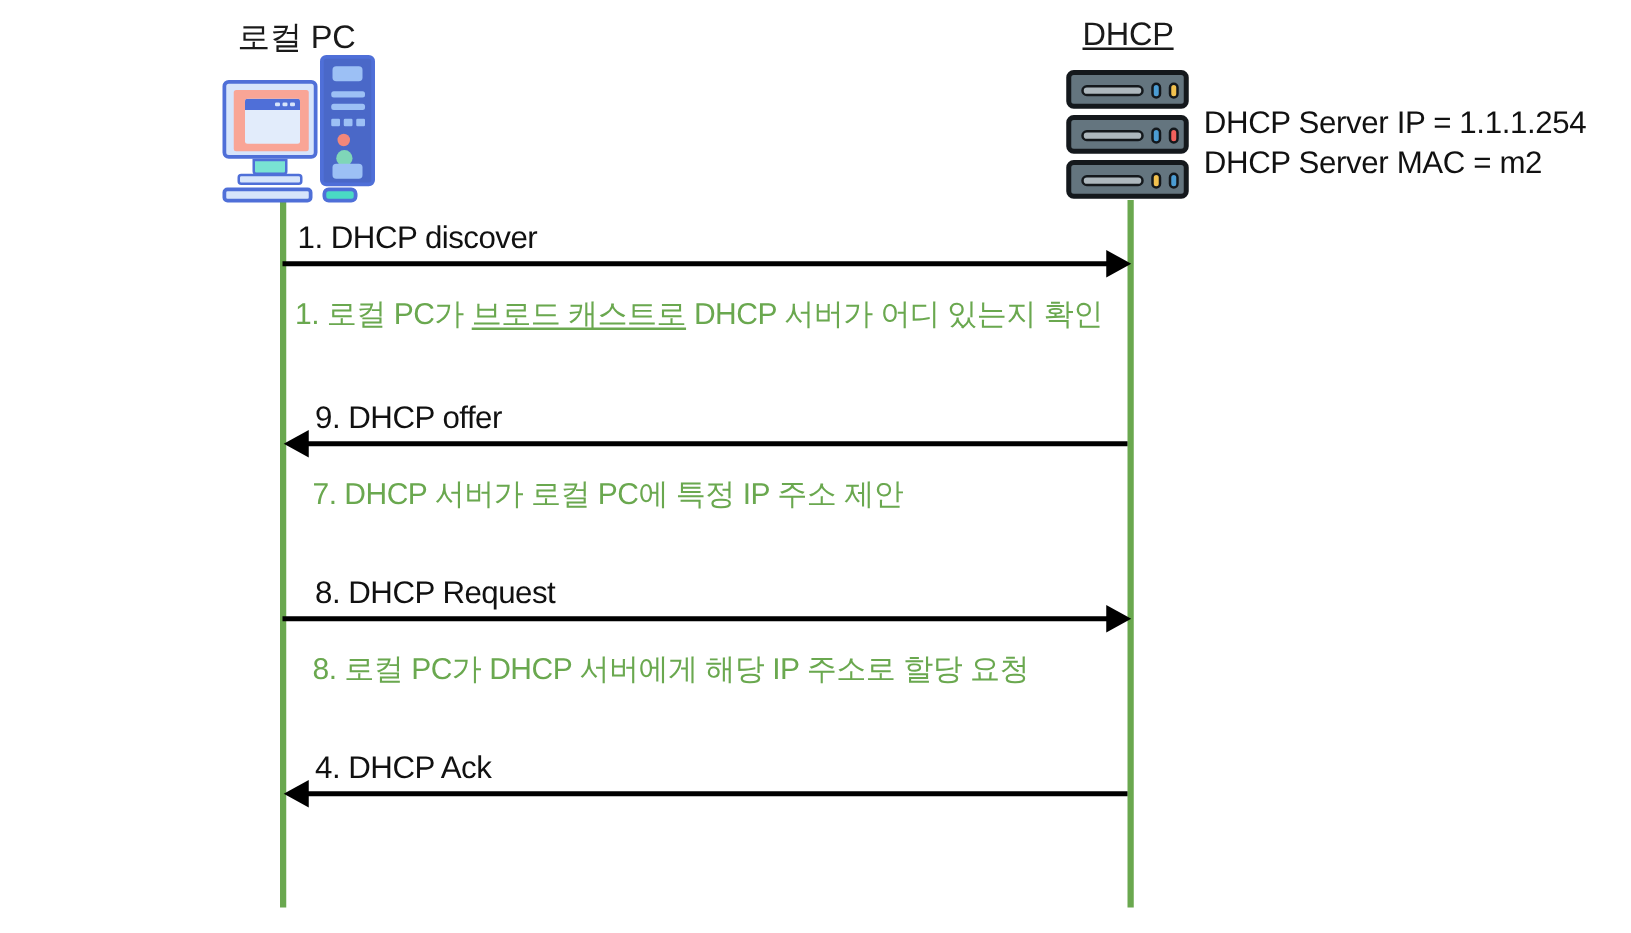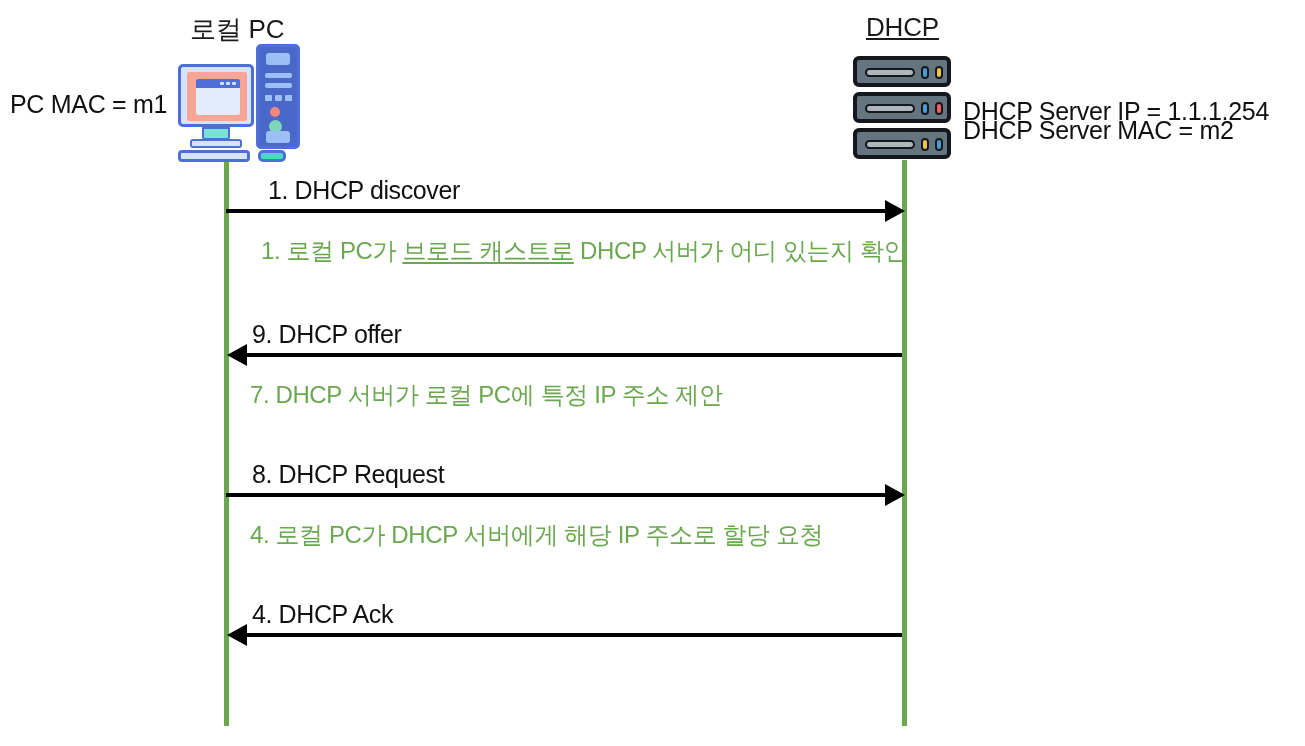--- a/index.html
+++ b/index.html
@@ -233,21 +233,20 @@
 </head>
 <body>
 
 <div id="canvas">
 
   <div class="lifeline" style="left:224px; top:160px; height:566px;"></div>
   <div class="lifeline" style="left:902px; top:160px; height:566px;"></div>
 
   <div class="actor-title" style="left:190px; top:12px;">로컬 PC</div>
 
-  <div class="side-note" style="left:10px; top:88px;">PC MAC = m1</div>
 
   <div class="pc-icon" style="left:178px; top:44px; width:122px; height:120px;">
     <div class="pc-tower">
       <div class="pc-tower-top"></div>
       <div class="pc-tower-slot" style="top:26px;"></div>
       <div class="pc-tower-slot" style="top:36px;"></div>
       <div class="pc-tower-sq" style="left:6px; top:48px;"></div>
       <div class="pc-tower-sq" style="left:16px; top:48px;"></div>
       <div class="pc-tower-sq" style="left:26px; top:48px;"></div>
       <div class="pc-led" style="left:11px; top:60px; width:10px; height:10px; background:#f2877a;"></div>
@@ -266,59 +265,59 @@
       </div>
     </div>
     <div class="pc-neck"></div>
     <div class="pc-foot"></div>
     <div class="pc-keyboard"></div>
     <div class="pc-mouse"></div>
   </div>
 
   <div class="actor-title" style="left:866px; top:12px;text-decoration:underline;">DHCP</div>
 
-  <div class="side-note" style="left:963px; top:82px;margin-top:13px;">DHCP Server IP = 1.1.1.254</div>
+  <div class="side-note" style="left:963px; top:82px;">DHCP Server IP = 1.1.1.254</div>
   <div class="side-note" style="left:963px; top:114px;">DHCP Server MAC = m2</div>
 
   <div class="srv-icon" style="left:853px; top:56px; width:100px; height:104px;">
     <div class="srv-unit" style="top:0px;">
       <div class="srv-bar"></div>
       <div class="srv-led" style="left:64px; background:#4b9cd3;"></div>
       <div class="srv-led" style="left:78px; background:#f2c14e;"></div>
     </div>
     <div class="srv-unit" style="top:36px;">
       <div class="srv-bar"></div>
       <div class="srv-led" style="left:64px; background:#4b9cd3;"></div>
       <div class="srv-led" style="left:78px; background:#f2615c;"></div>
     </div>
     <div class="srv-unit" style="top:72px;">
       <div class="srv-bar"></div>
       <div class="srv-led" style="left:64px; background:#f2c14e;"></div>
       <div class="srv-led" style="left:78px; background:#4b9cd3;"></div>
     </div>
   </div>
 
-  <div class="msg-label" style="left:268px; top:176px;">1. DHCP discover</div>
+  <div class="msg-label" style="left:238px; top:176px;">1. DHCP discover</div>
   <div class="arrow-line" style="left:226px; top:209px; width:662px;"></div>
   <div class="arrow-head right" style="left:885px; top:200px;"></div>
-  <div class="msg-desc" style="left:261px; top:235px;">
+  <div class="msg-desc" style="left:236px; top:235px;">
     <span>1. 로컬 PC가 </span><span class="uline">브로드 캐스트로</span><span> DHCP 서버가 어디 있는지 확인</span>
   </div>
 
   <div class="msg-label" style="left:252px; top:320px;">9. DHCP offer</div>
   <div class="arrow-line" style="left:246px; top:353px; width:656px;"></div>
   <div class="arrow-head left" style="left:227px; top:344px;"></div>
   <div class="msg-desc" style="left:250px; top:379px;">
     <span>7. DHCP 서버가 로컬 PC에 특정 IP 주소 제안</span>
   </div>
 
   <div class="msg-label" style="left:252px; top:460px;">8. DHCP Request</div>
   <div class="arrow-line" style="left:226px; top:493px; width:662px;"></div>
   <div class="arrow-head right" style="left:885px; top:484px;"></div>
   <div class="msg-desc" style="left:250px; top:519px;">
-    <span>4. 로컬 PC가 DHCP 서버에게 해당 IP 주소로 할당 요청</span>
+    <span>8. 로컬 PC가 DHCP 서버에게 해당 IP 주소로 할당 요청</span>
   </div>
 
   <div class="msg-label" style="left:252px; top:600px;">4. DHCP Ack</div>
   <div class="arrow-line" style="left:246px; top:633px; width:656px;"></div>
   <div class="arrow-head left" style="left:227px; top:624px;"></div>
 
 </div>
 
 </body></html>

